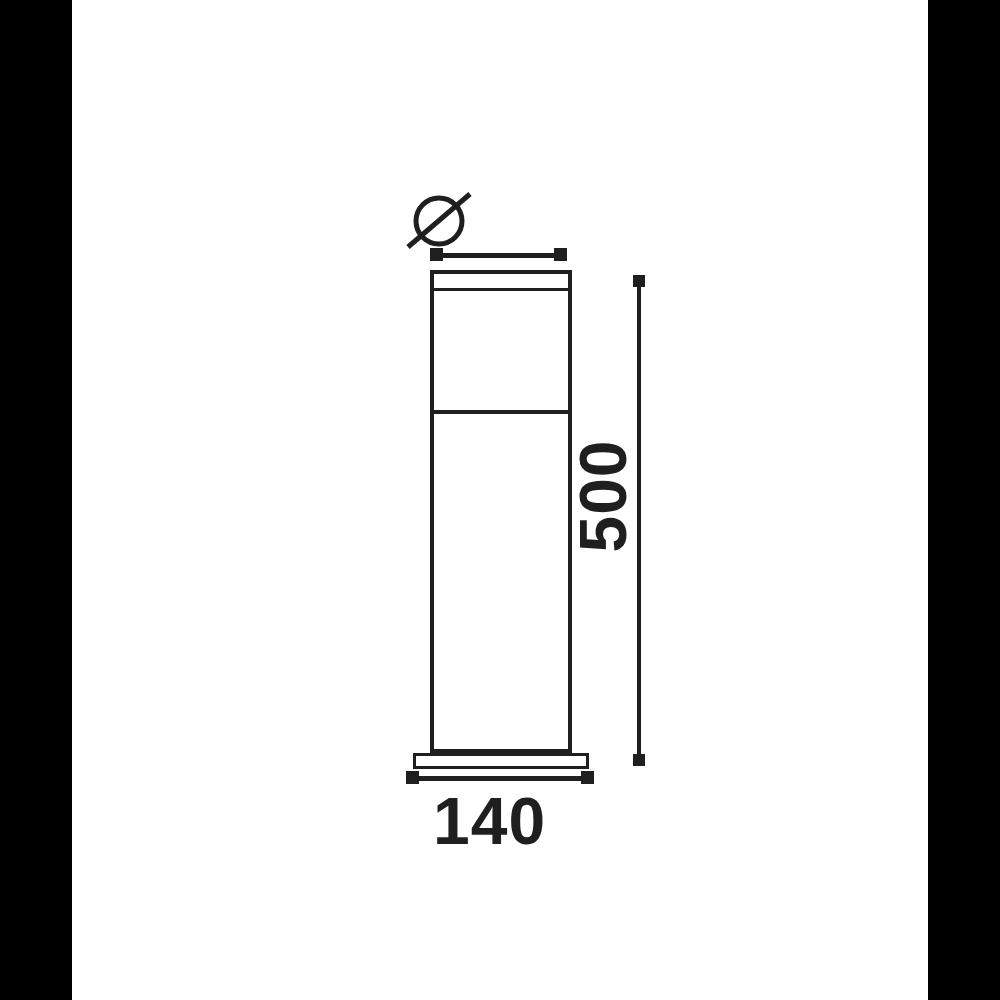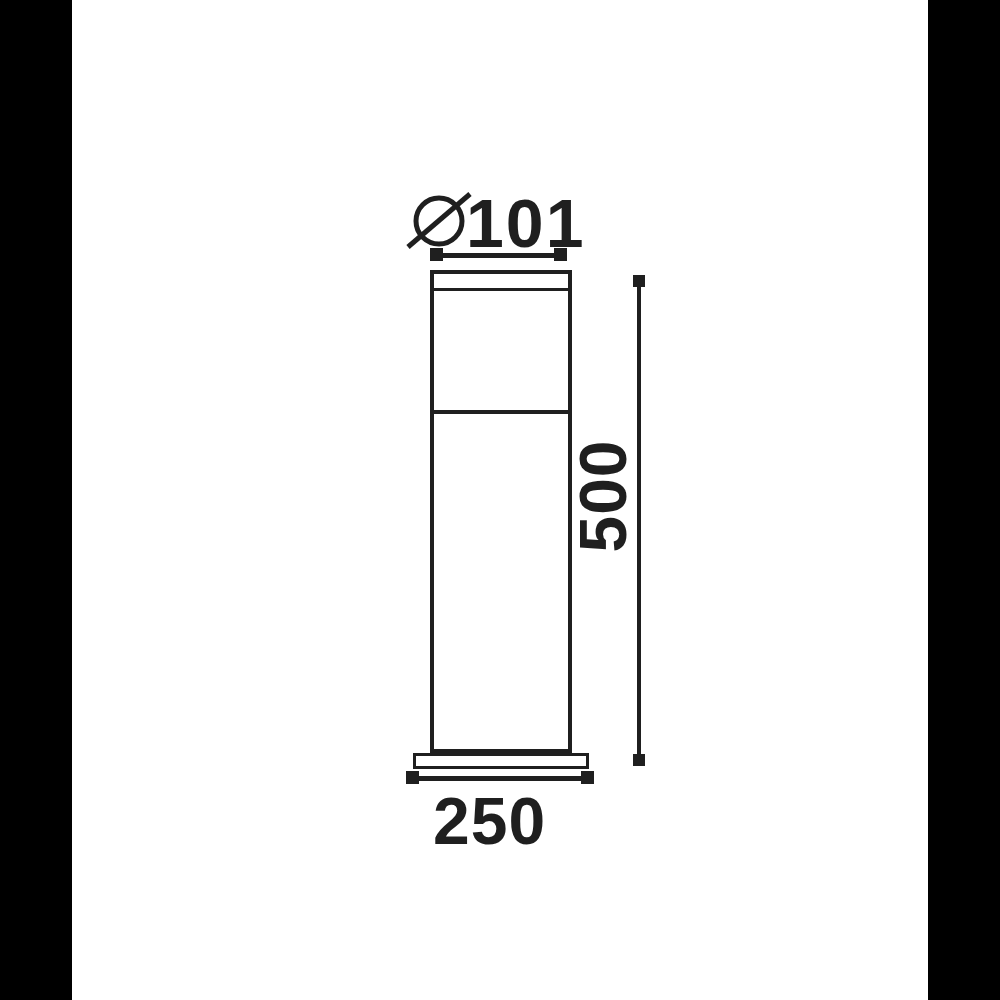--- a/index.html
+++ b/index.html
@@ -107,37 +107,36 @@
   <div class="pillarbox left"></div>
   <div class="pillarbox right"></div>
 
   <div class="dim-text diameter-label">
     <span class="diameter-symbol">
       <svg width="68" height="62" viewBox="0 0 68 62">
         <circle cx="35" cy="32" r="23" fill="none" stroke="#1f1f1f" stroke-width="5"></circle>
         <line x1="4" y1="58" x2="66" y2="5" stroke="#1f1f1f" stroke-width="5"></line>
       </svg>
     </span>
-    <span class="diameter-digits">101</span>
   </div>
 
   <div class="hline top-dim-line"></div>
   <div class="dim-square sq-top-left"></div>
   <div class="dim-square sq-top-right"></div>
 
   <div class="outline-rect lamp-body"></div>
   <div class="hline cap-line"></div>
   <div class="hline divider-line"></div>
   <div class="outline-rect base-plate"></div>
 
   <div class="hline bottom-dim-line"></div>
   <div class="dim-square sq-bottom-left"></div>
   <div class="dim-square sq-bottom-right"></div>
 
-  <span class="dim-text base-width-label">250</span>
+  <span class="dim-text base-width-label">140</span>
 
   <div class="vline height-dim-line"></div>
   <div class="dim-square small sq-height-top"></div>
   <div class="dim-square small sq-height-bottom"></div>
 
   <span class="dim-text height-label">500</span>
 
 </div>
 
 </body></html>

